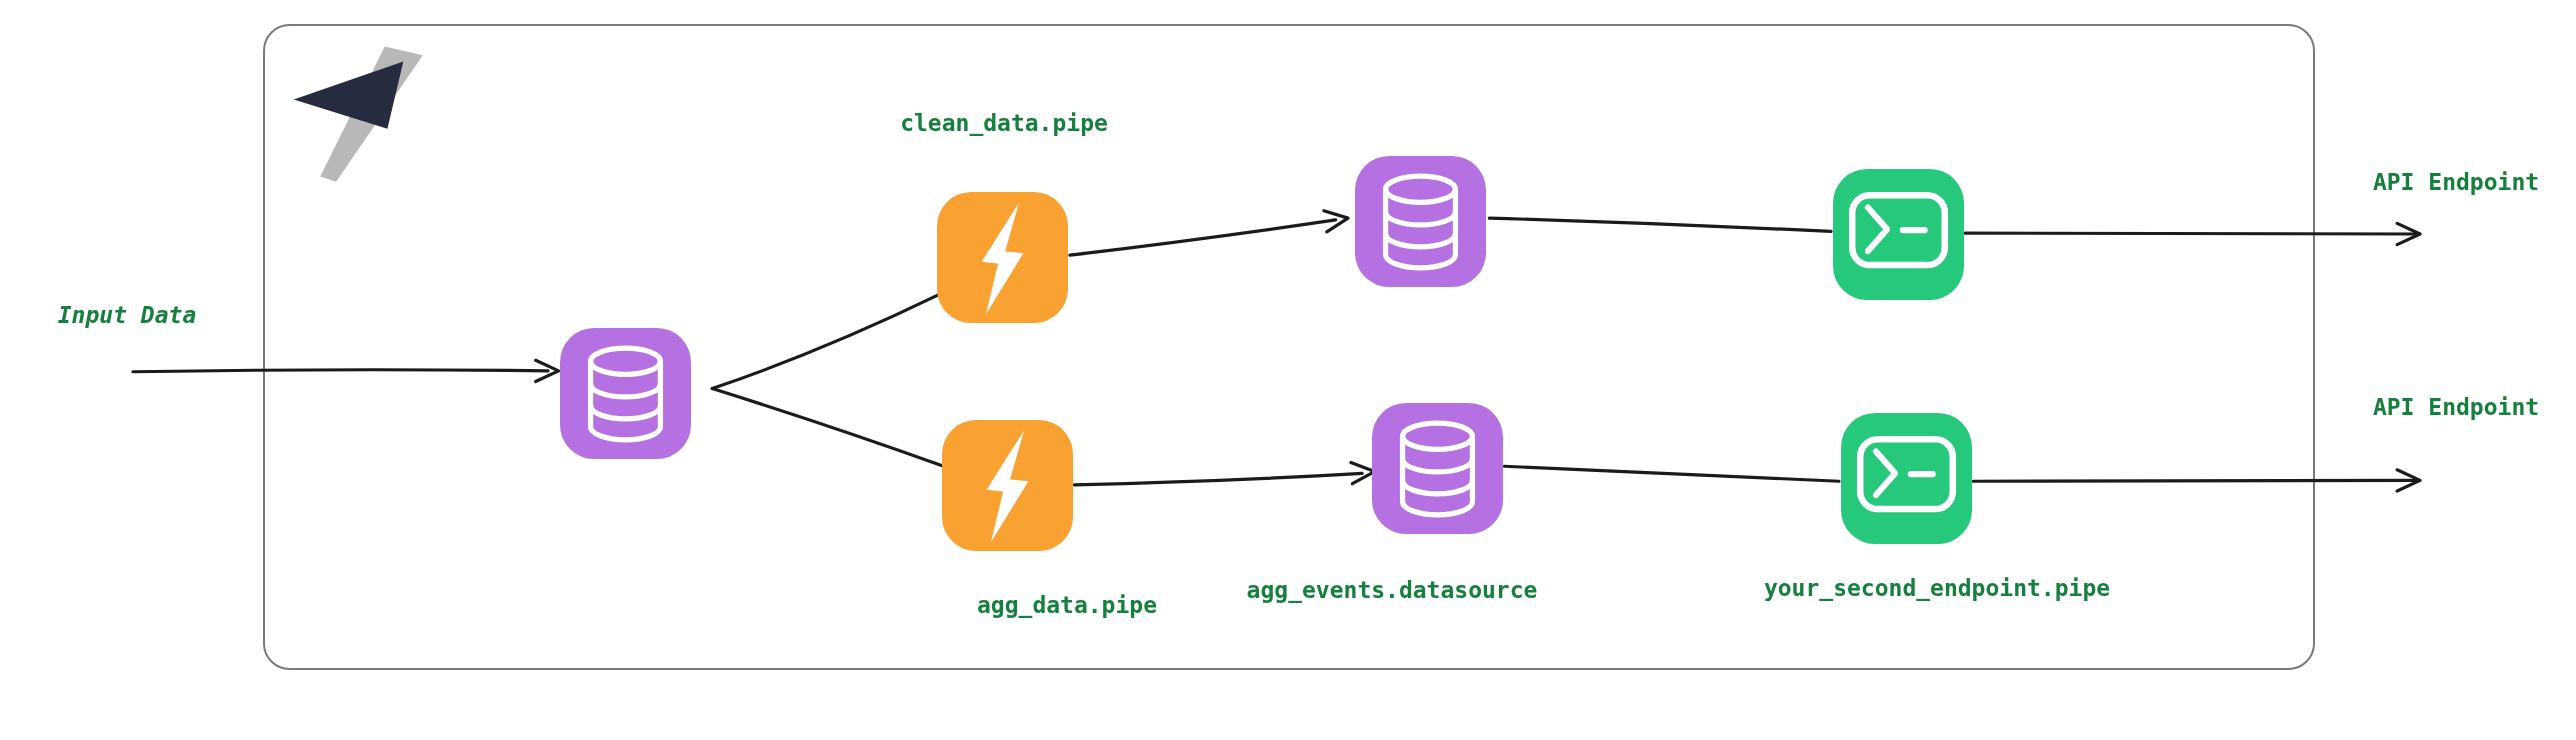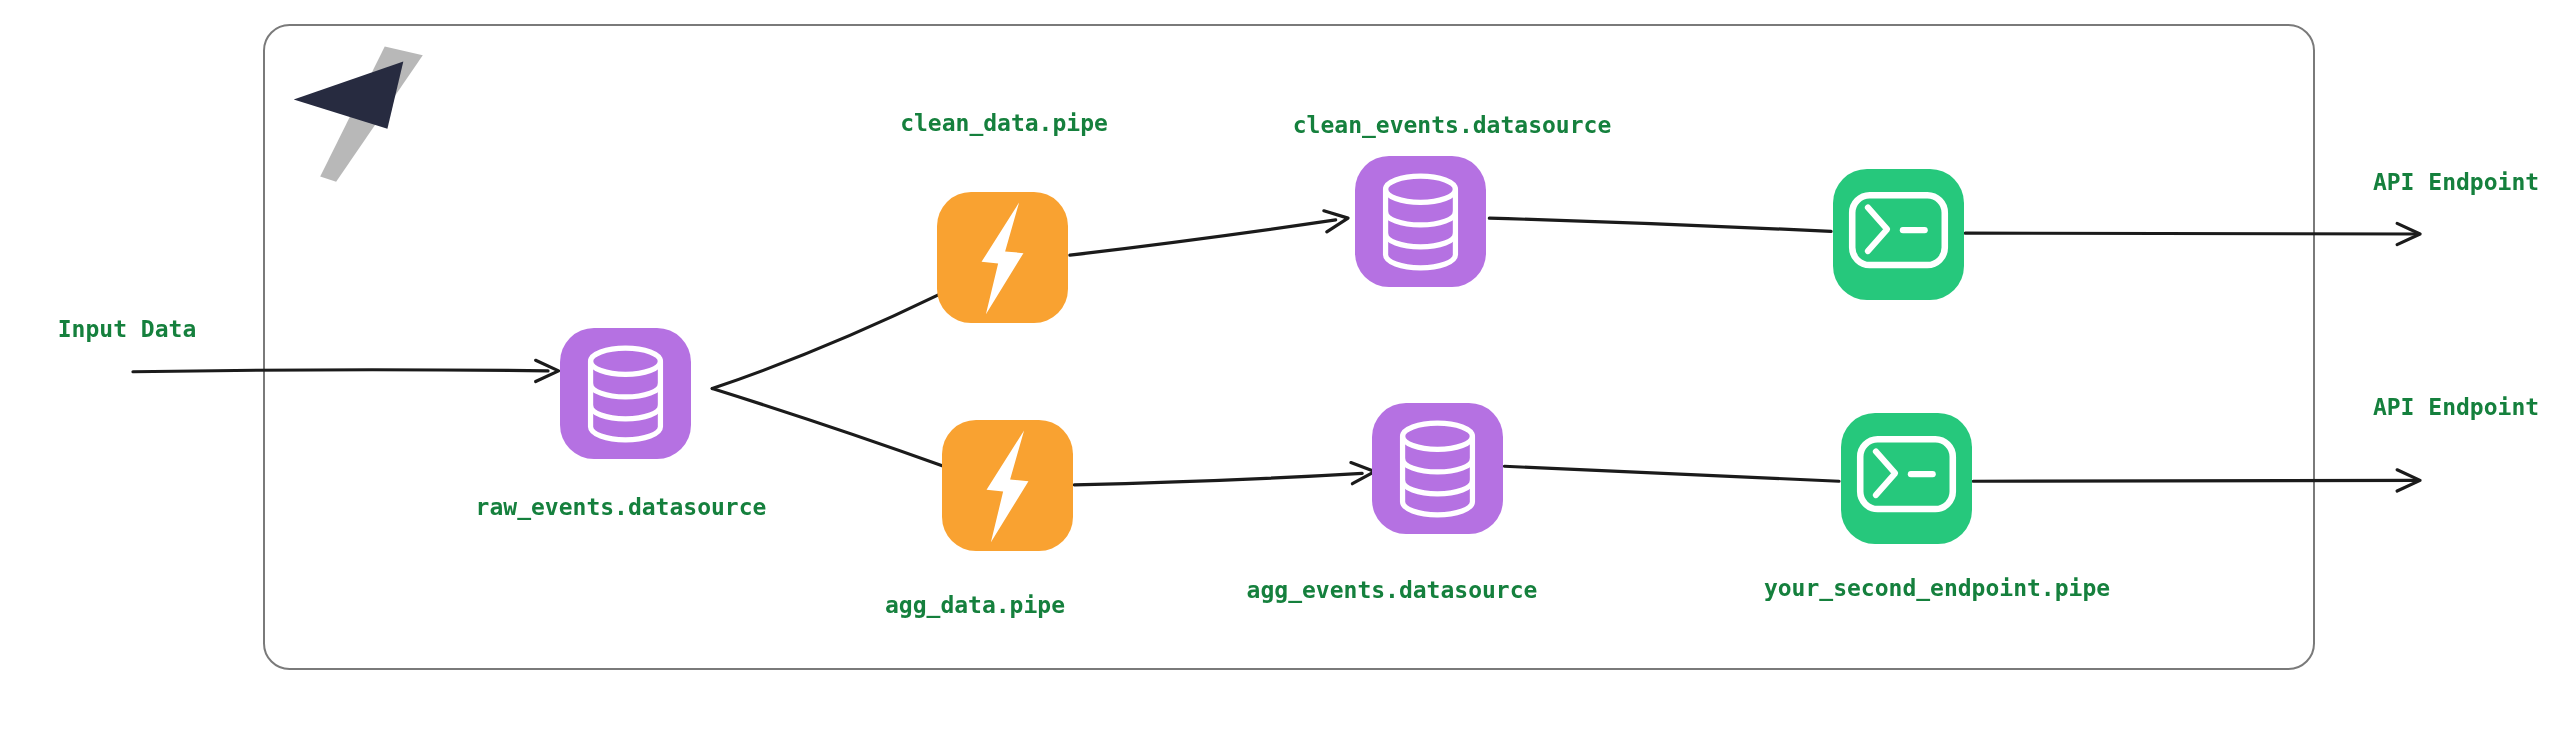--- a/index.html
+++ b/index.html
@@ -71,45 +71,43 @@
   </svg>
 
   <div class="node-icon" style="left: 560px; top: 328px; background-color: rgb(181, 113, 226);">
     <svg width="131" height="131" viewBox="0 0 150 150">
       <ellipse cx="75" cy="38" rx="40" ry="15" class="glyph-stroke" stroke-width="6"></ellipse>
       <path d="M35 38 L35 113 A40 15 0 0 0 115 113 L115 38" class="glyph-stroke" stroke-width="6"></path>
       <path d="M35 64 A40 15 0 0 0 115 64" class="glyph-stroke" stroke-width="6"></path>
       <path d="M35 89 A40 15 0 0 0 115 89" class="glyph-stroke" stroke-width="6"></path>
     </svg>
   </div>
-  <div class="lbl" style="left:621px; top:489px;">raw_events.datasource</div>
 
   <div class="node-icon" style="left: 937px; top: 192px; background-color: rgb(249, 162, 49);">
     <svg width="131" height="131" viewBox="0 0 150 150">
       <polygon points="94,12 51,80 70,82 56,140 99,70 78,68" fill="#ffffff"></polygon>
     </svg>
   </div>
   <div class="lbl" style="left:1004px; top:105px;">clean_data.pipe</div>
 
   <div class="node-icon" style="left: 942px; top: 420px; background-color: rgb(249, 162, 49);">
     <svg width="131" height="131" viewBox="0 0 150 150">
       <polygon points="94,12 51,80 70,82 56,140 99,70 78,68" fill="#ffffff"></polygon>
     </svg>
   </div>
-  <div class="lbl" style="left:975px; top:587px;text-align:right;">agg_data.pipe</div>
+  <div class="lbl" style="left:1067px; top:587px;text-align:right;">agg_data.pipe</div>
 
   <div class="node-icon" style="left: 1355px; top: 156px; background-color: rgb(181, 113, 226);">
     <svg width="131" height="131" viewBox="0 0 150 150">
       <ellipse cx="75" cy="38" rx="40" ry="15" class="glyph-stroke" stroke-width="6"></ellipse>
       <path d="M35 38 L35 113 A40 15 0 0 0 115 113 L115 38" class="glyph-stroke" stroke-width="6"></path>
       <path d="M35 64 A40 15 0 0 0 115 64" class="glyph-stroke" stroke-width="6"></path>
       <path d="M35 89 A40 15 0 0 0 115 89" class="glyph-stroke" stroke-width="6"></path>
     </svg>
   </div>
-  <div class="lbl" style="left:1452px; top:107px;">clean_events.datasource</div>
 
   <div class="node-icon" style="left: 1372px; top: 403px; background-color: rgb(181, 113, 226);">
     <svg width="131" height="131" viewBox="0 0 150 150">
       <ellipse cx="75" cy="38" rx="40" ry="15" class="glyph-stroke" stroke-width="6"></ellipse>
       <path d="M35 38 L35 113 A40 15 0 0 0 115 113 L115 38" class="glyph-stroke" stroke-width="6"></path>
       <path d="M35 64 A40 15 0 0 0 115 64" class="glyph-stroke" stroke-width="6"></path>
       <path d="M35 89 A40 15 0 0 0 115 89" class="glyph-stroke" stroke-width="6"></path>
     </svg>
   </div>
   <div class="lbl" style="left:1392px; top:572px;">agg_events.datasource</div>
@@ -124,20 +122,20 @@
 
   <div class="node-icon" style="left: 1841px; top: 413px; background-color: rgb(38, 200, 124);">
     <svg width="131" height="131" viewBox="0 0 150 150">
       <rect x="22" y="30" width="106" height="80" rx="20" class="glyph-stroke" stroke-width="7.5"></rect>
       <path d="M40 44 L62 69 L40 94" class="glyph-stroke" stroke-width="7"></path>
       <path d="M80 70 L105 70" class="glyph-stroke" stroke-width="7"></path>
     </svg>
   </div>
   <div class="lbl" style="left:1937px; top:570px;">your_second_endpoint.pipe</div>
 
-  <div class="lbl" style="left:127px; top:311px;">Input Data</div>
+  <div class="lbl" style="left:127px; top:297px;font-style:italic;">Input Data</div>
 
   <div class="lbl" style="left:2456px; top:164px;">API Endpoint</div>
 
   <div class="lbl" style="left:2456px; top:389px;">API Endpoint</div>
 
 </div>
 
 
 </body></html>

